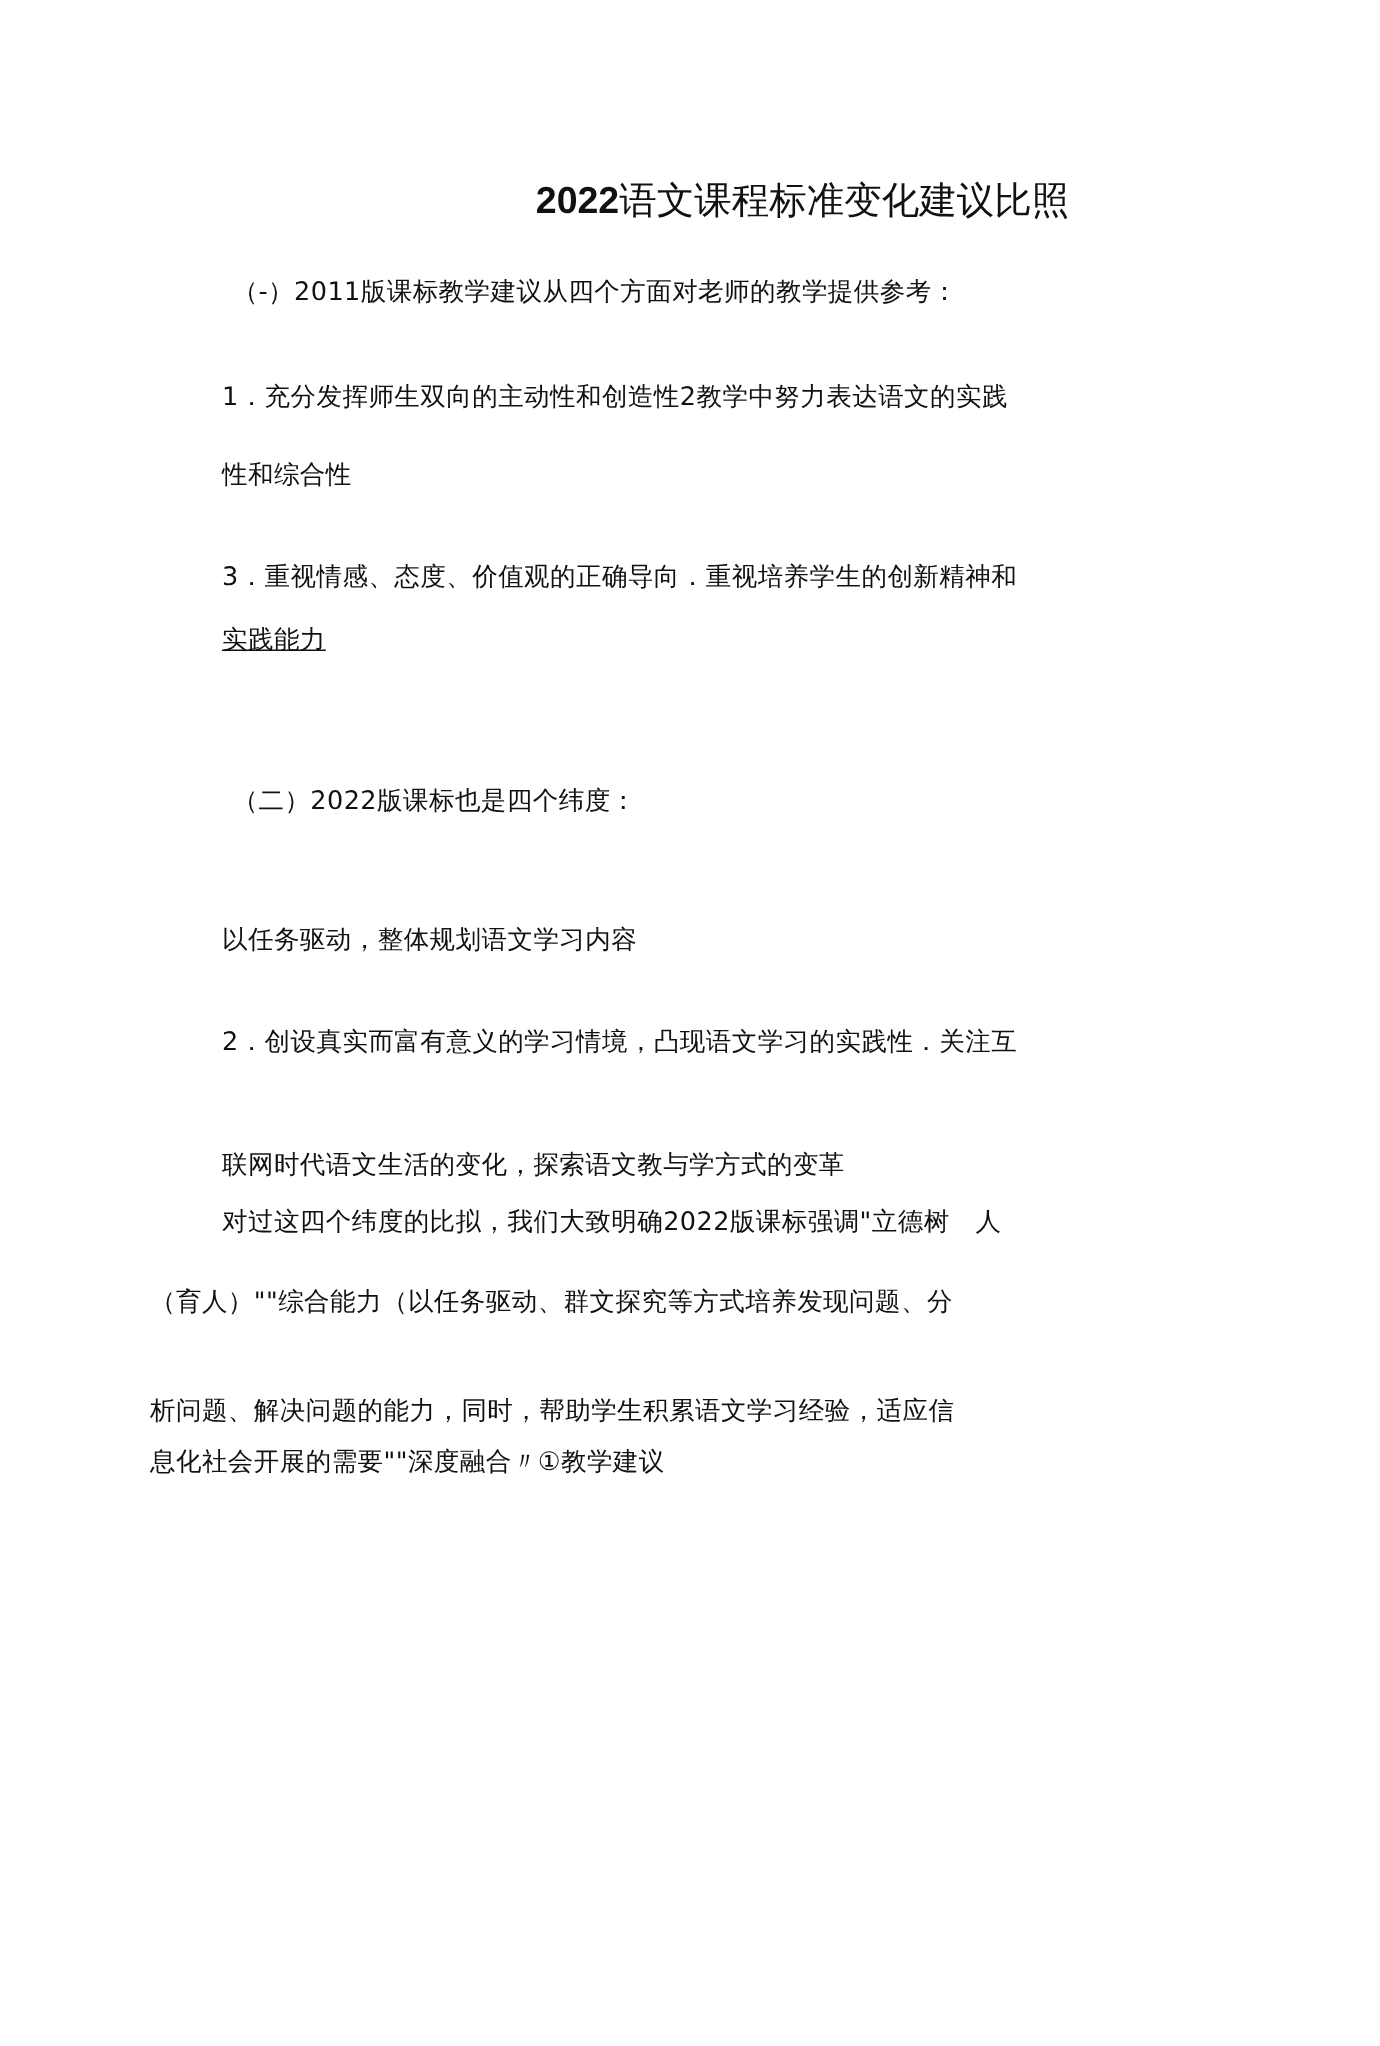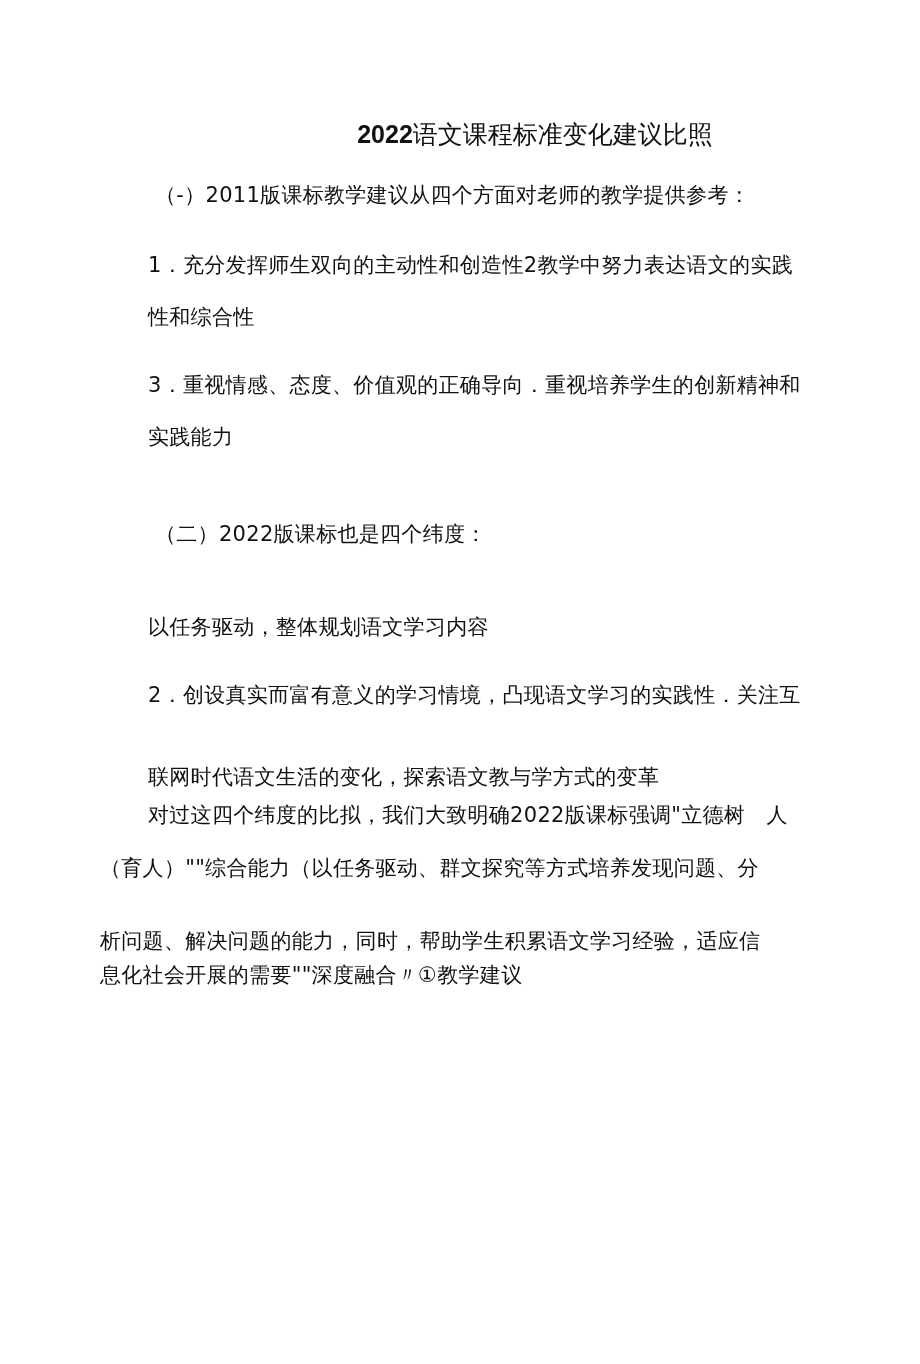--- a/index.html
+++ b/index.html
@@ -34,37 +34,37 @@
       font-weight: normal;
       letter-spacing: 0px;
       white-space: nowrap;
     }
     .title .num {
       font-weight: bold;
       font-family: "Liberation Sans", sans-serif;
     }
     .line {
       position: absolute;
-      font-size: 21px;
+      font-size: 17px;
       line-height: 30px;
       white-space: nowrap;
       letter-spacing: 0.3px;
     }
   </style>
 </head>
 <body>
 
 <div class="page">
   <div class="title"><span class="num">2022</span><span>语文课程标准变化建议比照</span></div>
 
   <div class="line" style="left:155px; top:180px;">（-）2011版课标教学建议从四个方面对老师的教学提供参考：</div>
   <div class="line" style="left:148px; top:250px;">1．充分发挥师生双向的主动性和创造性2教学中努力表达语文的实践</div>
   <div class="line" style="left:148px; top:302px;">性和综合性</div>
   <div class="line" style="left:148px; top:370px;">3．重视情感、态度、价值观的正确导向．重视培养学生的创新精神和</div>
-  <div class="line" style="left:148px; top:422px;">实践能力</div>
+  <div class="line" style="left:148px; top:412px;text-decoration:underline;">实践能力</div>
   <div class="line" style="left:155px; top:490px;margin-top:29px;">（二）2022版课标也是四个纬度：</div>
   <div class="line" style="left:148px; top:612px;">以任务驱动，整体规划语文学习内容</div>
   <div class="line" style="left:148px; top:680px;">2．创设真实而富有意义的学习情境，凸现语文学习的实践性．关注互</div>
   <div class="line" style="left:148px; top:732px;margin-top:30px;">联网时代语文生活的变化，探索语文教与学方式的变革</div>
   <div class="line" style="left:148px; top:800px;">对过这四个纬度的比拟，我们大致明确2022版课标强调"立德树　人</div>
   <div class="line" style="left:100px; top:853px;">（育人）""综合能力（以任务驱动、群文探究等方式培养发现问题、分</div>
   <div class="line" style="left:100px; top:926px;font-family:Liberation Serif, serif;">析问题、解决问题的能力，同时，帮助学生积累语文学习经验，适应信</div>
   <div class="line" style="left:100px; top:960px;">息化社会开展的需要""深度融合〃①教学建议</div>
 </div>
 

